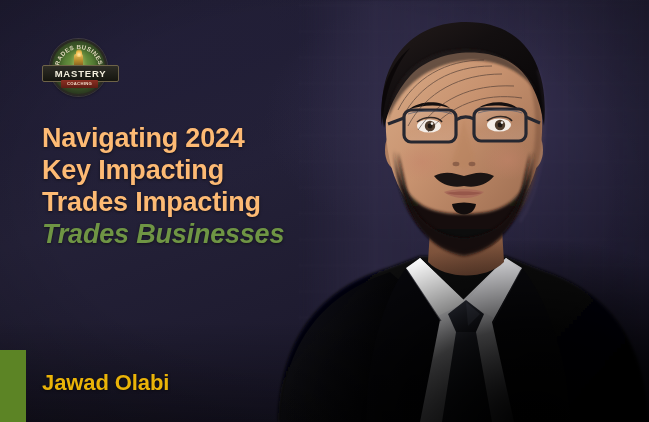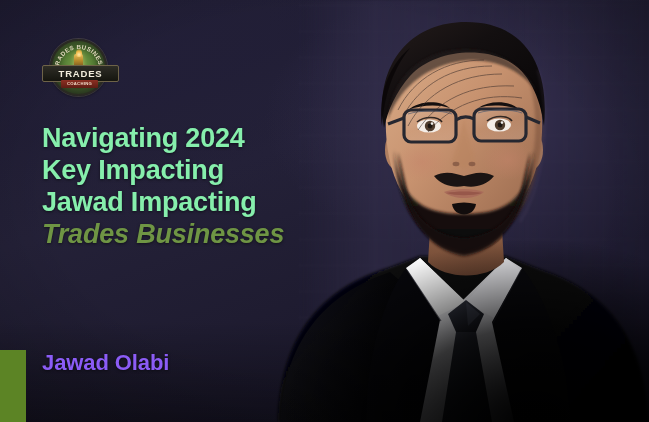--- a/index.html
+++ b/index.html
@@ -168,21 +168,21 @@
     left: 42px;
     top: 122px;
     width: 330px;
   }
   .headline .line {
     display: block;
     font-size: 27px;
     font-weight: bold;
     line-height: 32px;
     letter-spacing: -0.2px;
-    color: #86efac;
+    color: #fdba74;
     text-shadow: 0 1px 3px rgba(0,0,0,0.55);
     white-space: nowrap;
   }
   .headline .line.accent {
     color: #6f9544;
     text-shadow: 0 1px 3px rgba(0,0,0,0.5);
     font-style: italic;
   }
 
   
@@ -190,24 +190,24 @@
     position: absolute;
     left: 0;
     top: 350px;
     width: 26px;
     height: 72px;
     background: #5c8425;
   }
   .speaker-name {
     position: absolute;
     left: 42px;
-    top: 350px;
+    top: 370px;
     font-size: 22px;
     font-weight: bold;
-    color: #8b5cf6;
+    color: #eab308;
     letter-spacing: -0.1px;
     text-shadow: 0 1px 3px rgba(0,0,0,0.5);
     white-space: nowrap;
   }
 
   
   .portrait {
     position: absolute;
     left: 270px;
     top: 0;
@@ -387,30 +387,30 @@
     </div>
     <div class="logo-arc">
       <svg width="75" height="53" viewBox="0 0 75 53" xmlns="http://www.w3.org/2000/svg">
         <defs>
           <path id="arcPath" d="M 17 30 A 20 20 0 0 1 57 30"></path>
         </defs>
         <text><textPath href="#arcPath" startOffset="50%" text-anchor="middle">TRADES BUSINESS</textPath></text>
       </svg>
     </div>
     <div class="logo-banner">
-      <span>TRADES</span>
+      <span>MASTERY</span>
     </div>
     <div class="logo-sub">
       <span>COACHING</span>
     </div>
   </div>
 
   <div class="headline">
     <span class="line">Navigating 2024</span>
     <span class="line">Key Impacting</span>
-    <span class="line">Jawad Impacting</span>
+    <span class="line">Trades Impacting</span>
     <span class="line accent">Trades Businesses</span>
   </div>
 
   <div class="green-bar"></div>
   <div class="speaker-name">Jawad Olabi</div>
 
 </div>
 
 </body></html>

